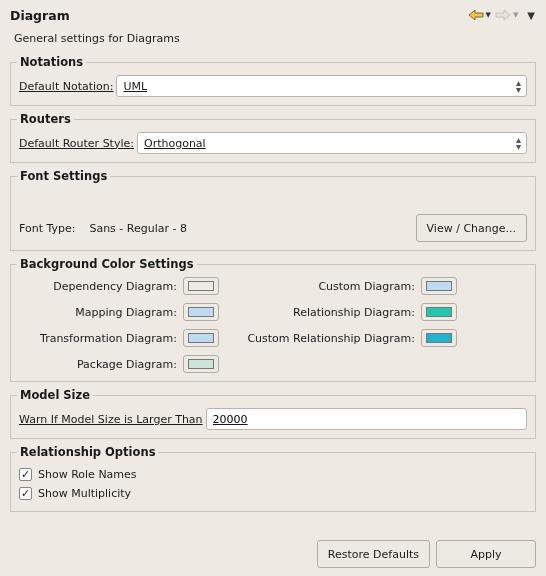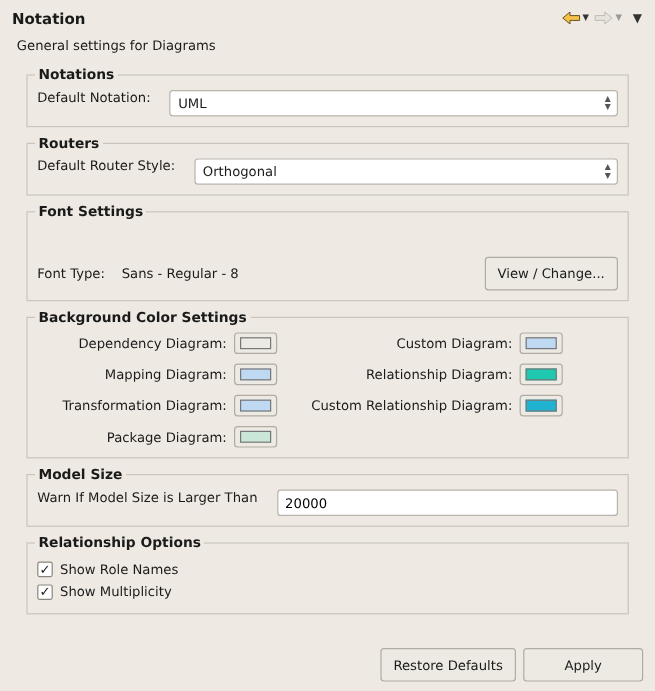--- a/index.html
+++ b/index.html
@@ -37,38 +37,40 @@
   .arrowdn {
     font-size: 7px;
     color: #333;
     margin-left: 2px;
   }
   .sub {
     padding: 0 12px 4px 14px;
     font-size: 11px;
   }
   .body {
-    padding: 0 22px;
+    padding: 0 10px;
   }
   fieldset.grp {
     border: 1px solid #c9c5bd;
     border-radius: 0;
     margin: 6px 0 2px 0;
     padding: 6px 8px 8px 8px;
   }
   fieldset.grp > legend {
     font-weight: bold;
     font-size: 11.5px;
     padding: 0 3px;
     color: #1a1a1a;
     margin-left: -2px;
   }
   .row {
     display: flex;
-    gap: 16px;
+    align-items: center;
+    gap: 3px;
+    text-decoration: underline;
   }
   .lbl {
     white-space: nowrap;
   }
   .combo {
     flex: 1;
     display: flex;
     align-items: center;
     height: 22px;
     background: #fff;
@@ -165,21 +167,21 @@
     display: flex;
     gap: 6px;
     padding-left: 48px;
   }
   svg.navarrow { width:16px; height:14px; display:block; }
 </style>
 </head>
 <body>
 
 <div class="hdr">
-  <div class="hdr-title">Notation</div>
+  <div class="hdr-title">Diagram</div>
   <div class="hdr-tools">
     <span class="tool-btn">
       <svg class="navarrow" viewBox="0 0 16 14">
         <path d="M7 2 L1 7 L7 12 L7 9 L15 9 L15 5 L7 5 Z" fill="#f6c24a" stroke="#5d4a1a" stroke-width="0.8"></path>
       </svg>
       <span class="arrowdn">▼</span>
     </span>
     <span class="tool-btn">
       <svg class="navarrow" viewBox="0 0 16 14">
         <path d="M9 2 L15 7 L9 12 L9 9 L1 9 L1 5 L9 5 Z" fill="#e6e3da" stroke="#bdb9af" stroke-width="0.8"></path>

